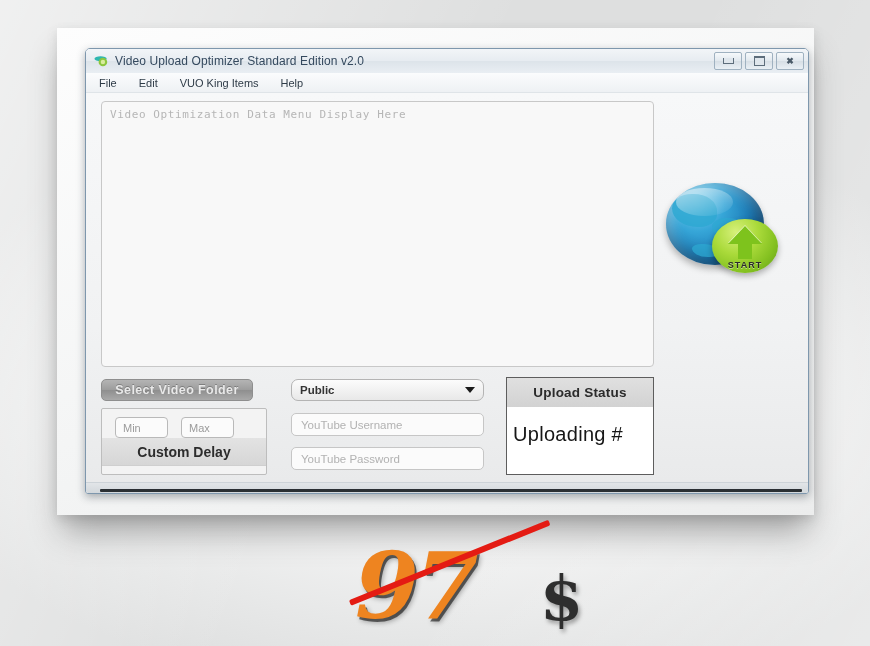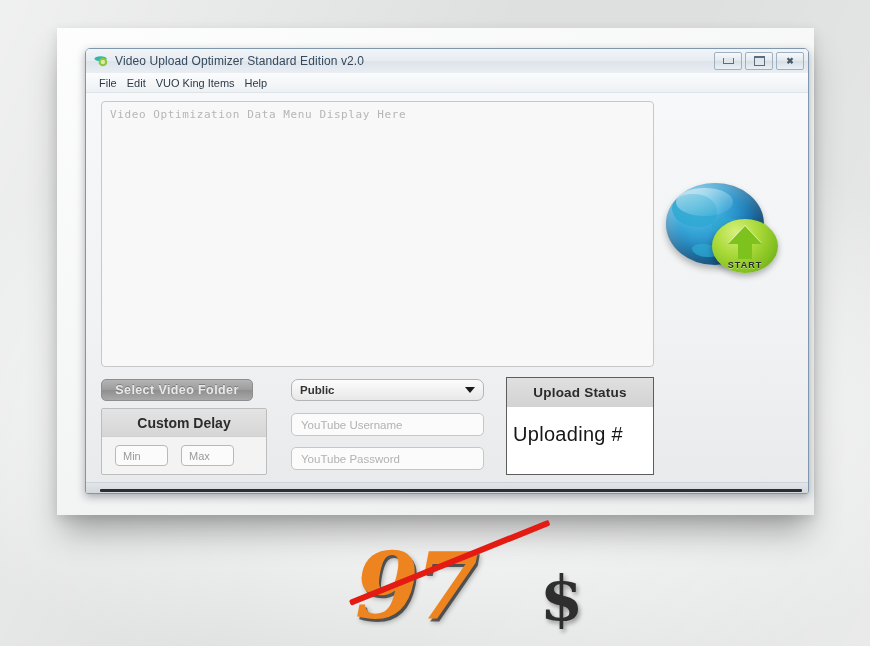--- a/index.html
+++ b/index.html
@@ -151,21 +151,21 @@
 
   
   #menu-bar {
     height: 19px;
     flex: 0 0 19px;
     background: linear-gradient(180deg, #fbfcfd 0%, #eef1f4 100%);
     border-bottom: 1px solid #dfe4e8;
     display: flex;
     align-items: center;
     padding-left: 10px;
-    gap: 4px;
+    gap: 16px;
   }
   .menu-item {
     font-size: 11px;
     color: #2e3b47;
     padding: 1px 3px;
     cursor: default;
     white-space: nowrap;
   }
 
   
@@ -568,25 +568,25 @@
       <span class="badge" id="start-badge">
         <span id="start-arrow"></span>
         <span class="badge-label">START</span>
       </span>
     </div>
 
 
     <div class="ctrl" id="select-folder-button">Select Video Folder</div>
 
     <div class="ctrl" id="custom-delay-group">
-      <div id="custom-delay-title">Custom Delay</div>
       <div id="delay-fields">
         <span class="mini-input">Min</span>
         <span class="mini-input">Max</span>
       </div>
+      <div id="custom-delay-title">Custom Delay</div>
     </div>
 
     <div class="ctrl" id="privacy-select">
       <span>Public</span>
       <span class="caret"></span>
     </div>
 
     <div class="ctrl text-input" id="username-input">YouTube Username</div>
     <div class="ctrl text-input" id="password-input">YouTube Password</div>
 

